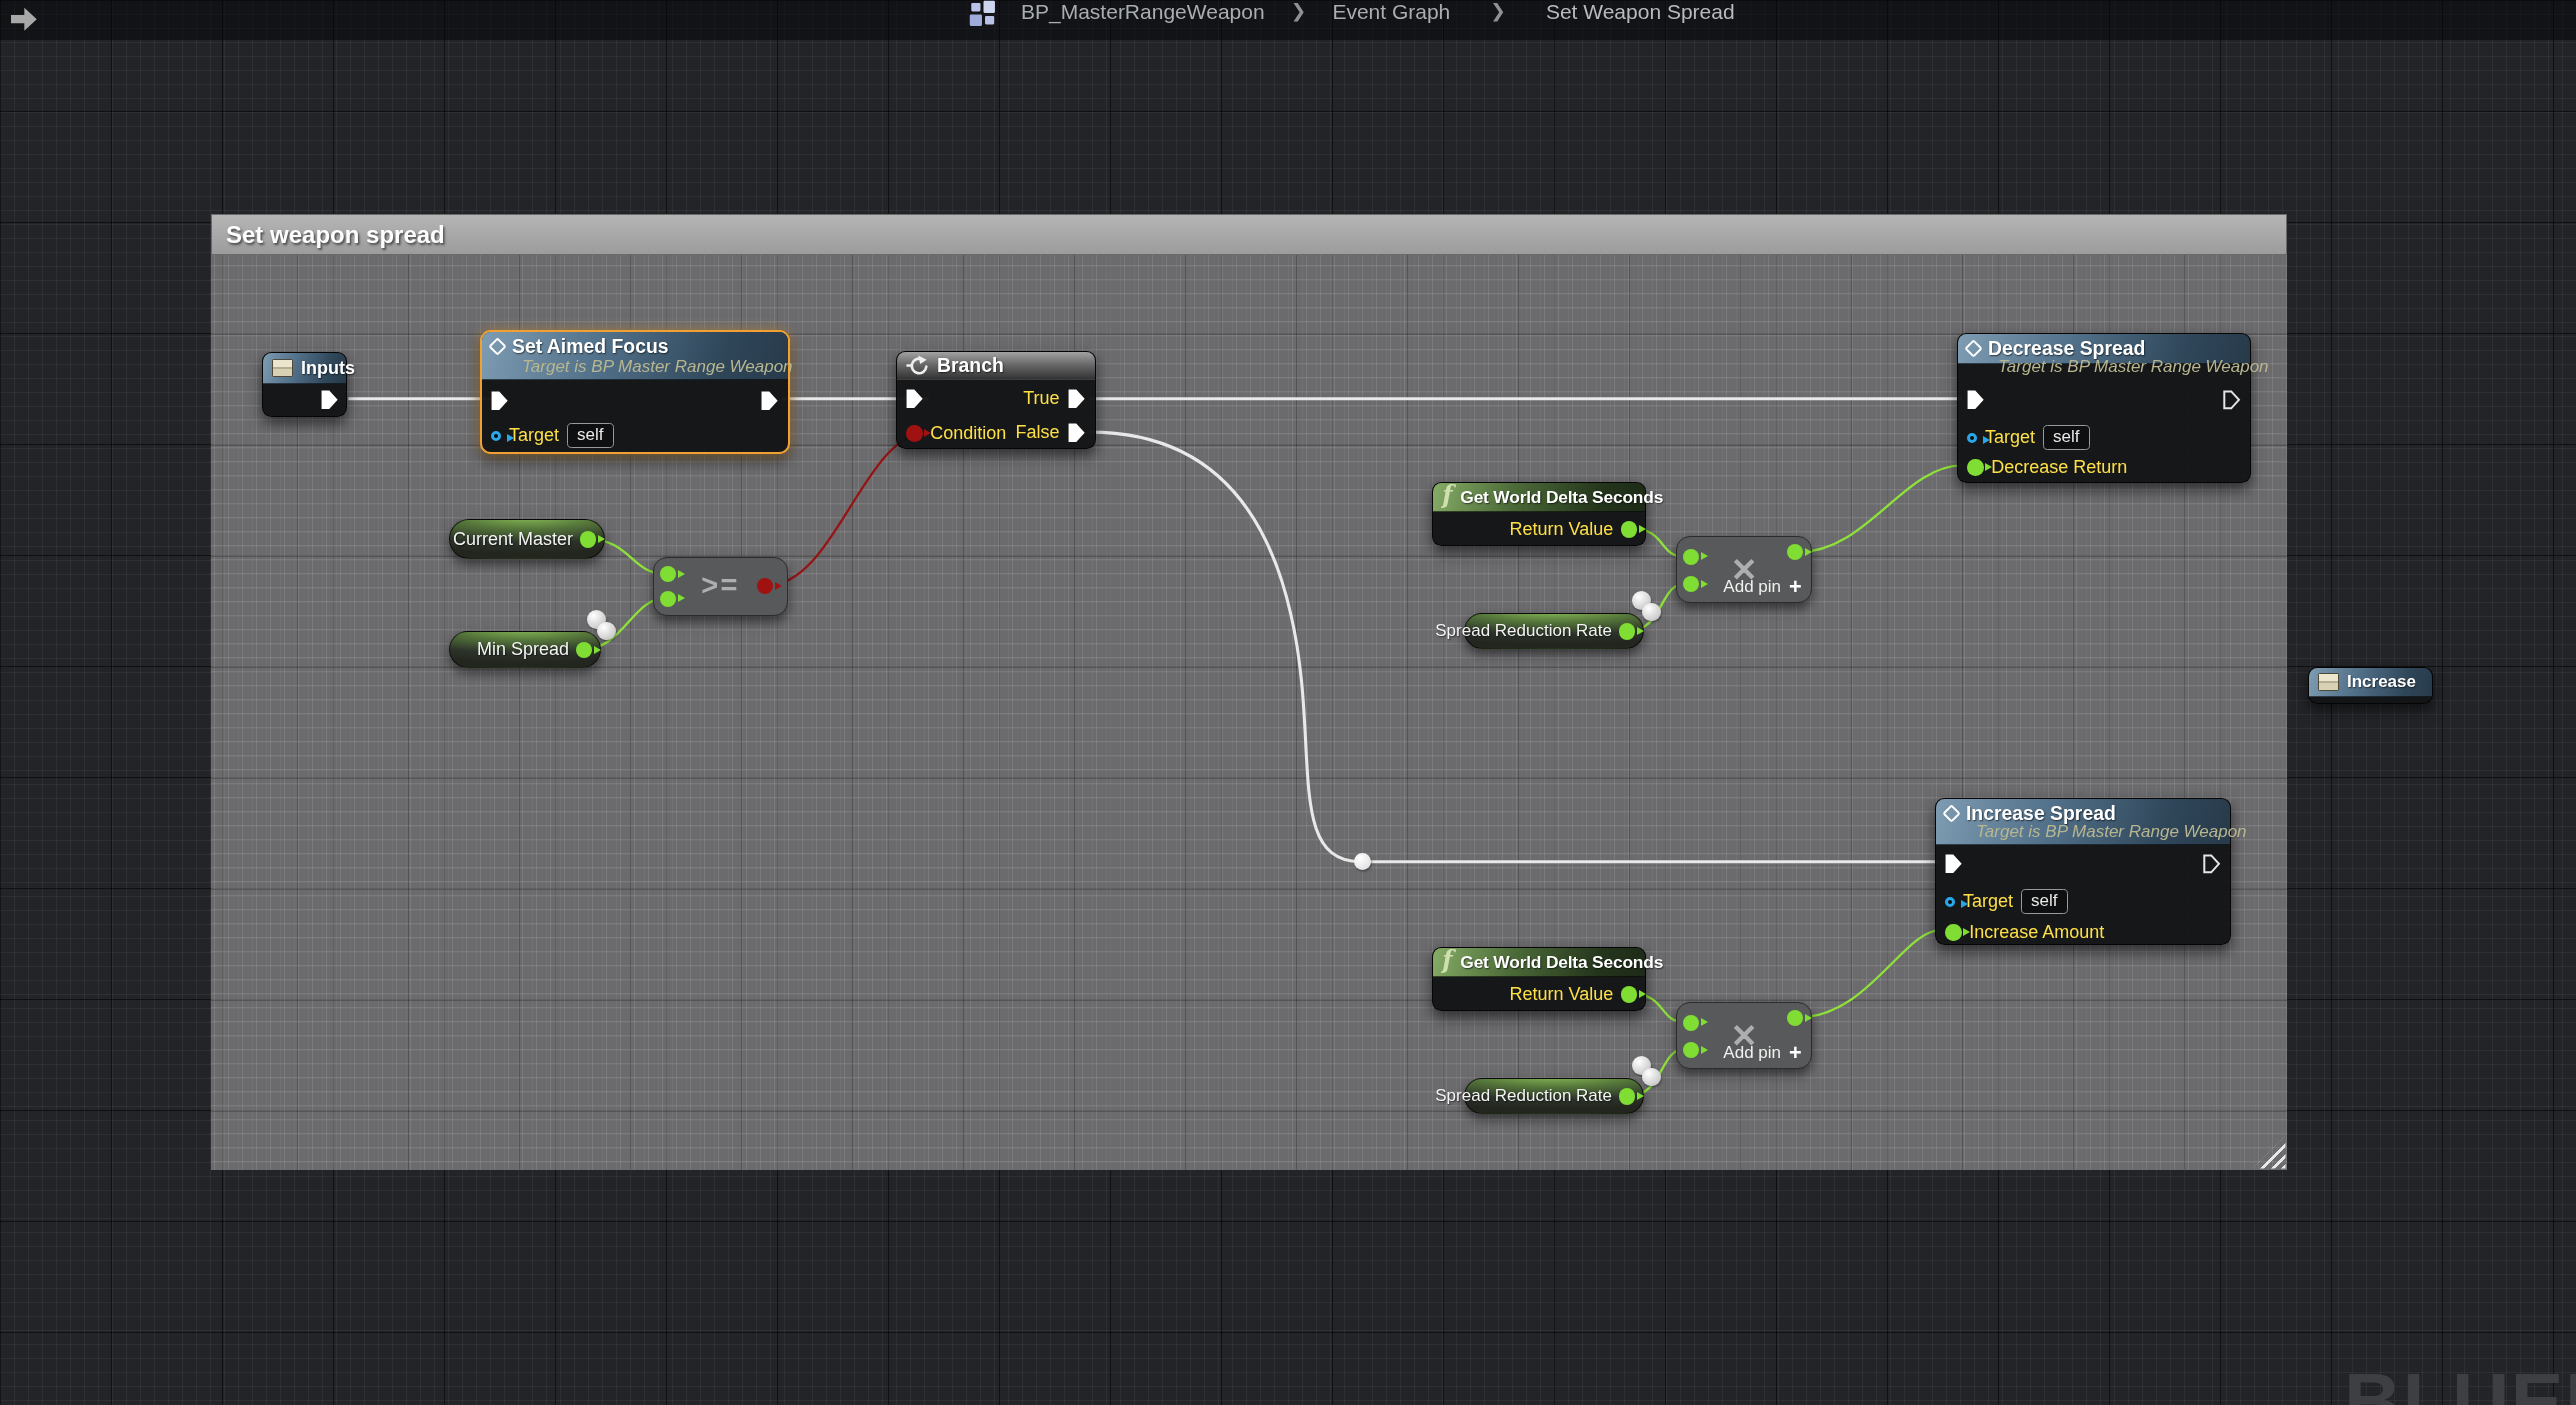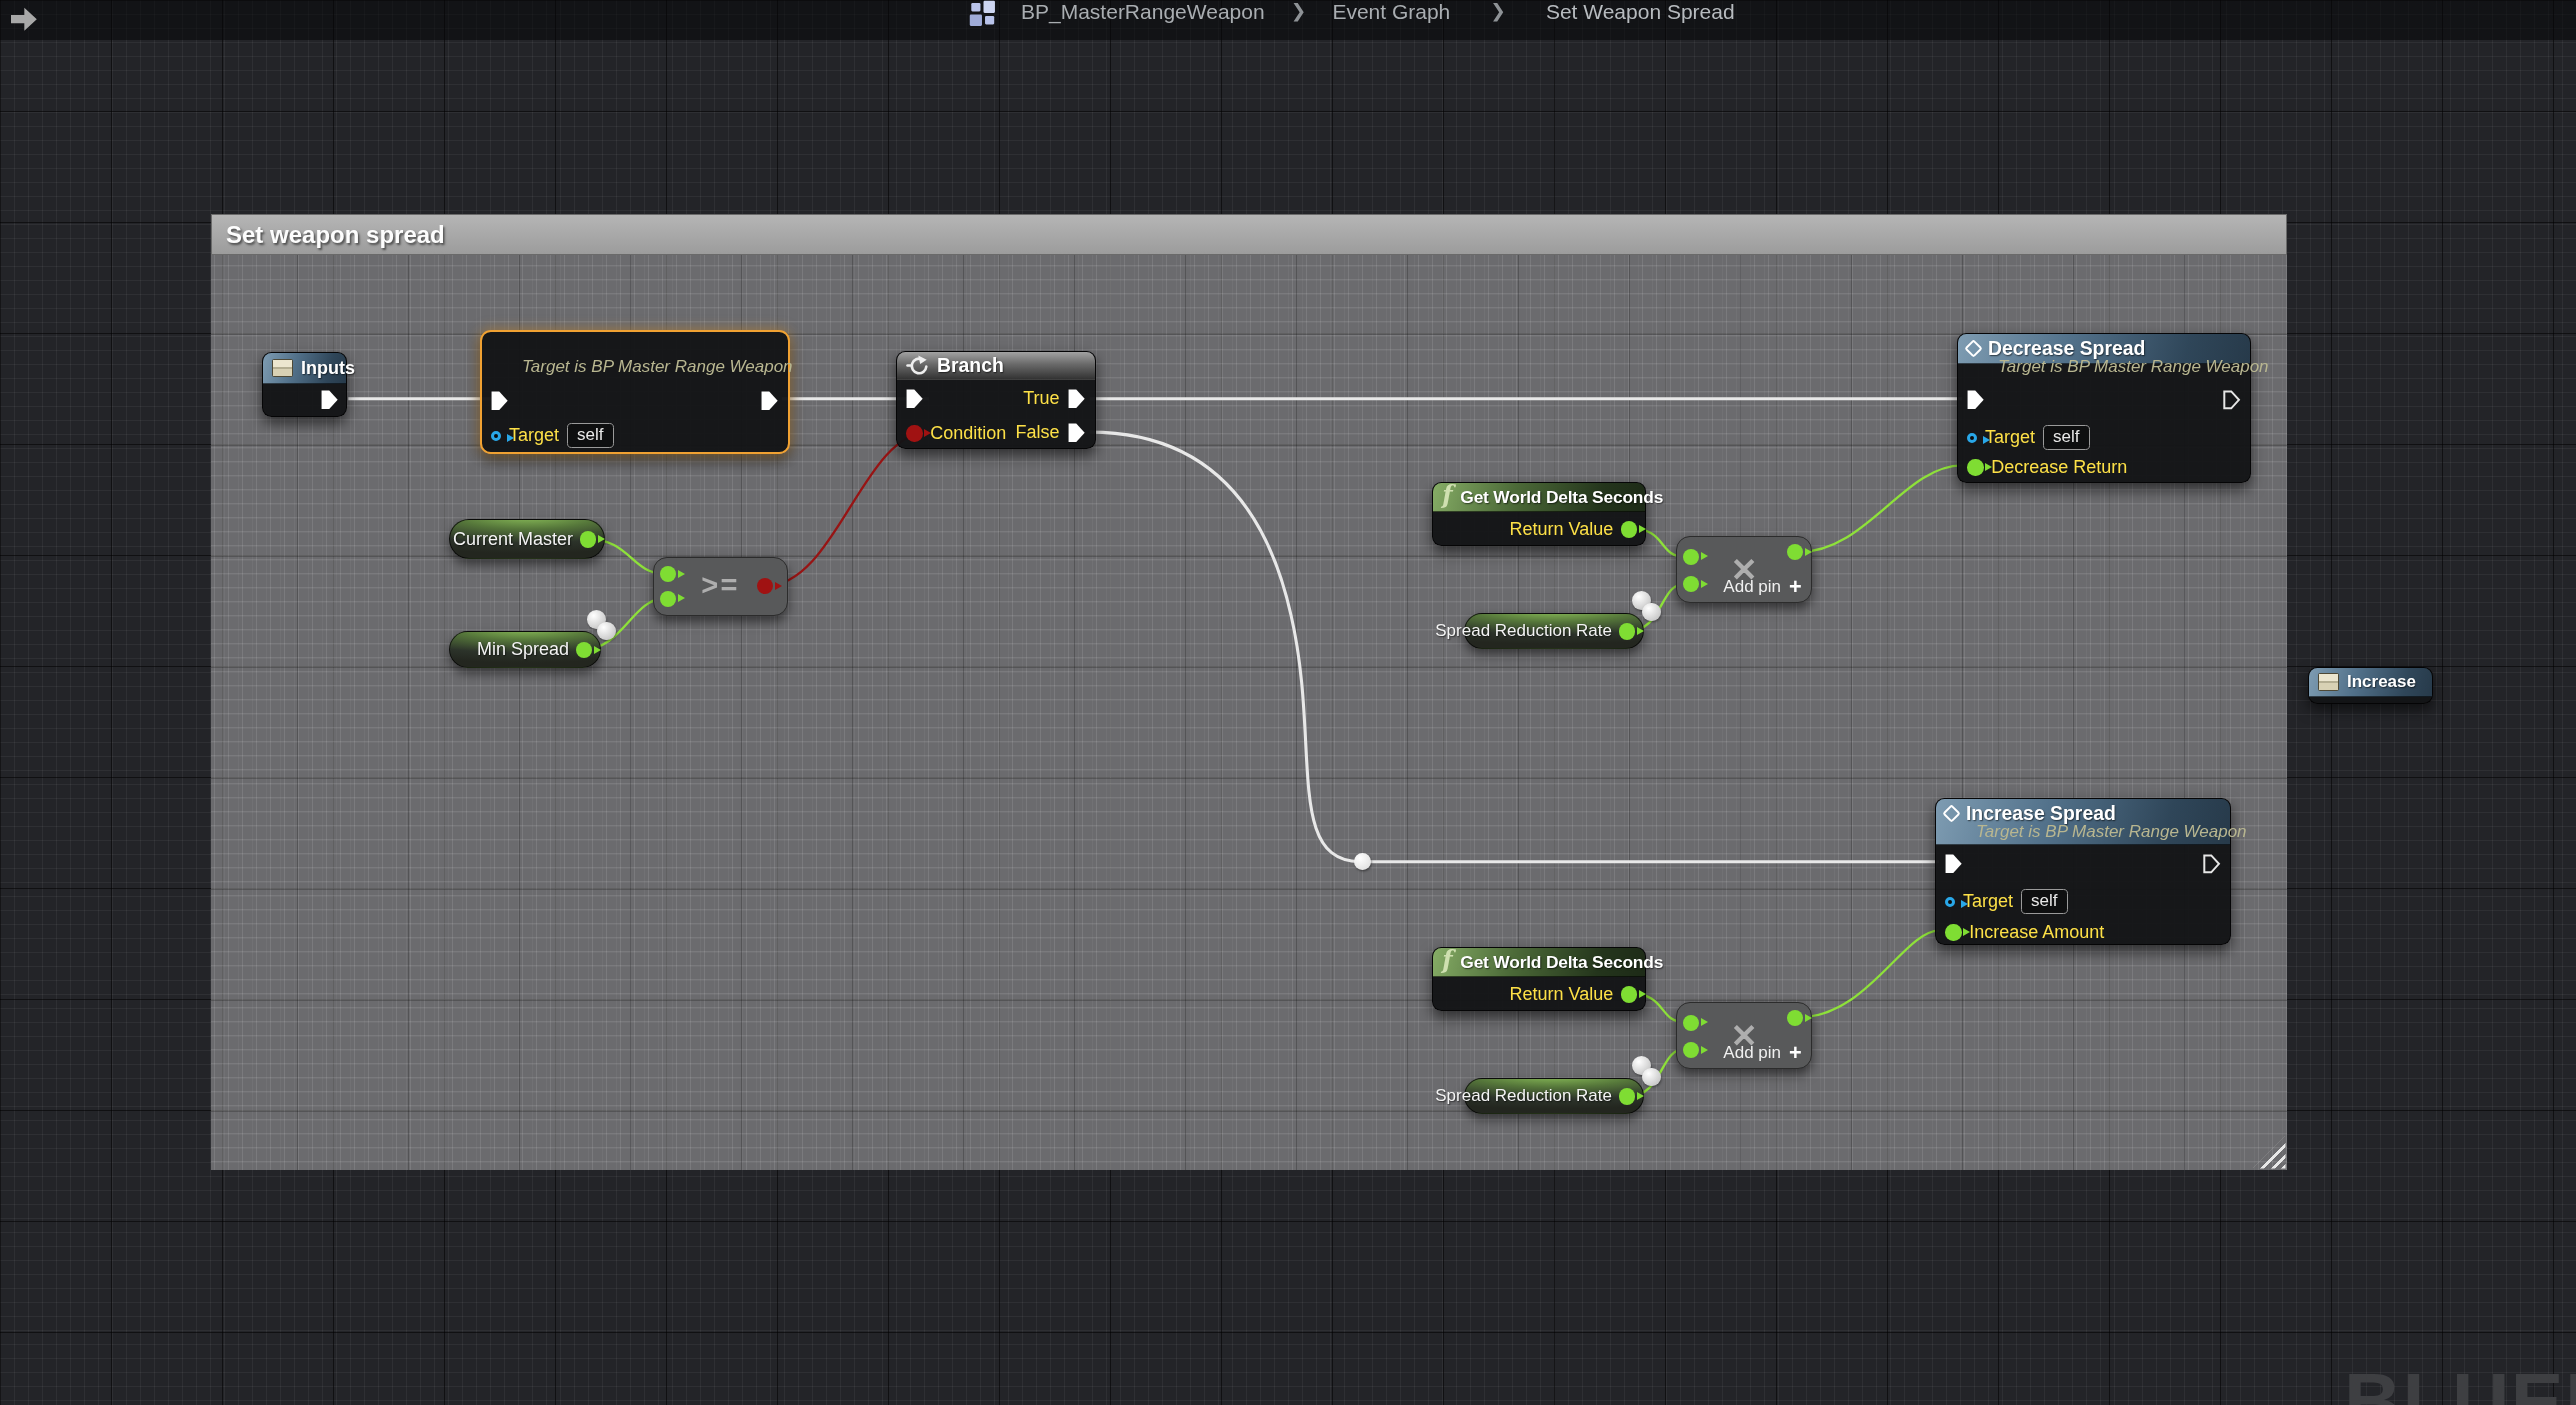--- a/index.html
+++ b/index.html
@@ -150,20 +150,24 @@
       <span class="node-title" style="font-size:18px;">Inputs</span>
     </div>
     <div class="row" style="right:6.2px; top:36px;">
       <svg class="exec-pin" width="20" height="21.7" viewBox="0 0 26 28">
           <path d="M2,2 h10 l11,12 -11,12 h-10 z" fill="#ffffff"></path>
         </svg>
     </div>
   </div>
 
   <div class="node selected" style="left:480px; top:330px; width:310px; height:124px;">
+    <div class="node-header hdr-blue two-line" style="height:48px;">
+      <span class="icon-diamond" style="margin-top:4.6px;"></span>
+      <span class="node-title">Set Aimed Focus</span>
+    </div>
     <div class="node-sub">Target is BP Master Range Weapon</div>
     <div class="row" style="left:7.7px; top:58px;">
       <svg class="exec-pin" width="20" height="21.7" viewBox="0 0 26 28">
           <path d="M2,2 h10 l11,12 -11,12 h-10 z" fill="#ffffff"></path>
         </svg>
     </div>
     <div class="row right" style="right:7.7px; top:58px;">
       <svg class="exec-pin" width="20" height="21.7" viewBox="0 0 26 28">
           <path d="M2,2 h10 l11,12 -11,12 h-10 z" fill="#ffffff"></path>
         </svg>

